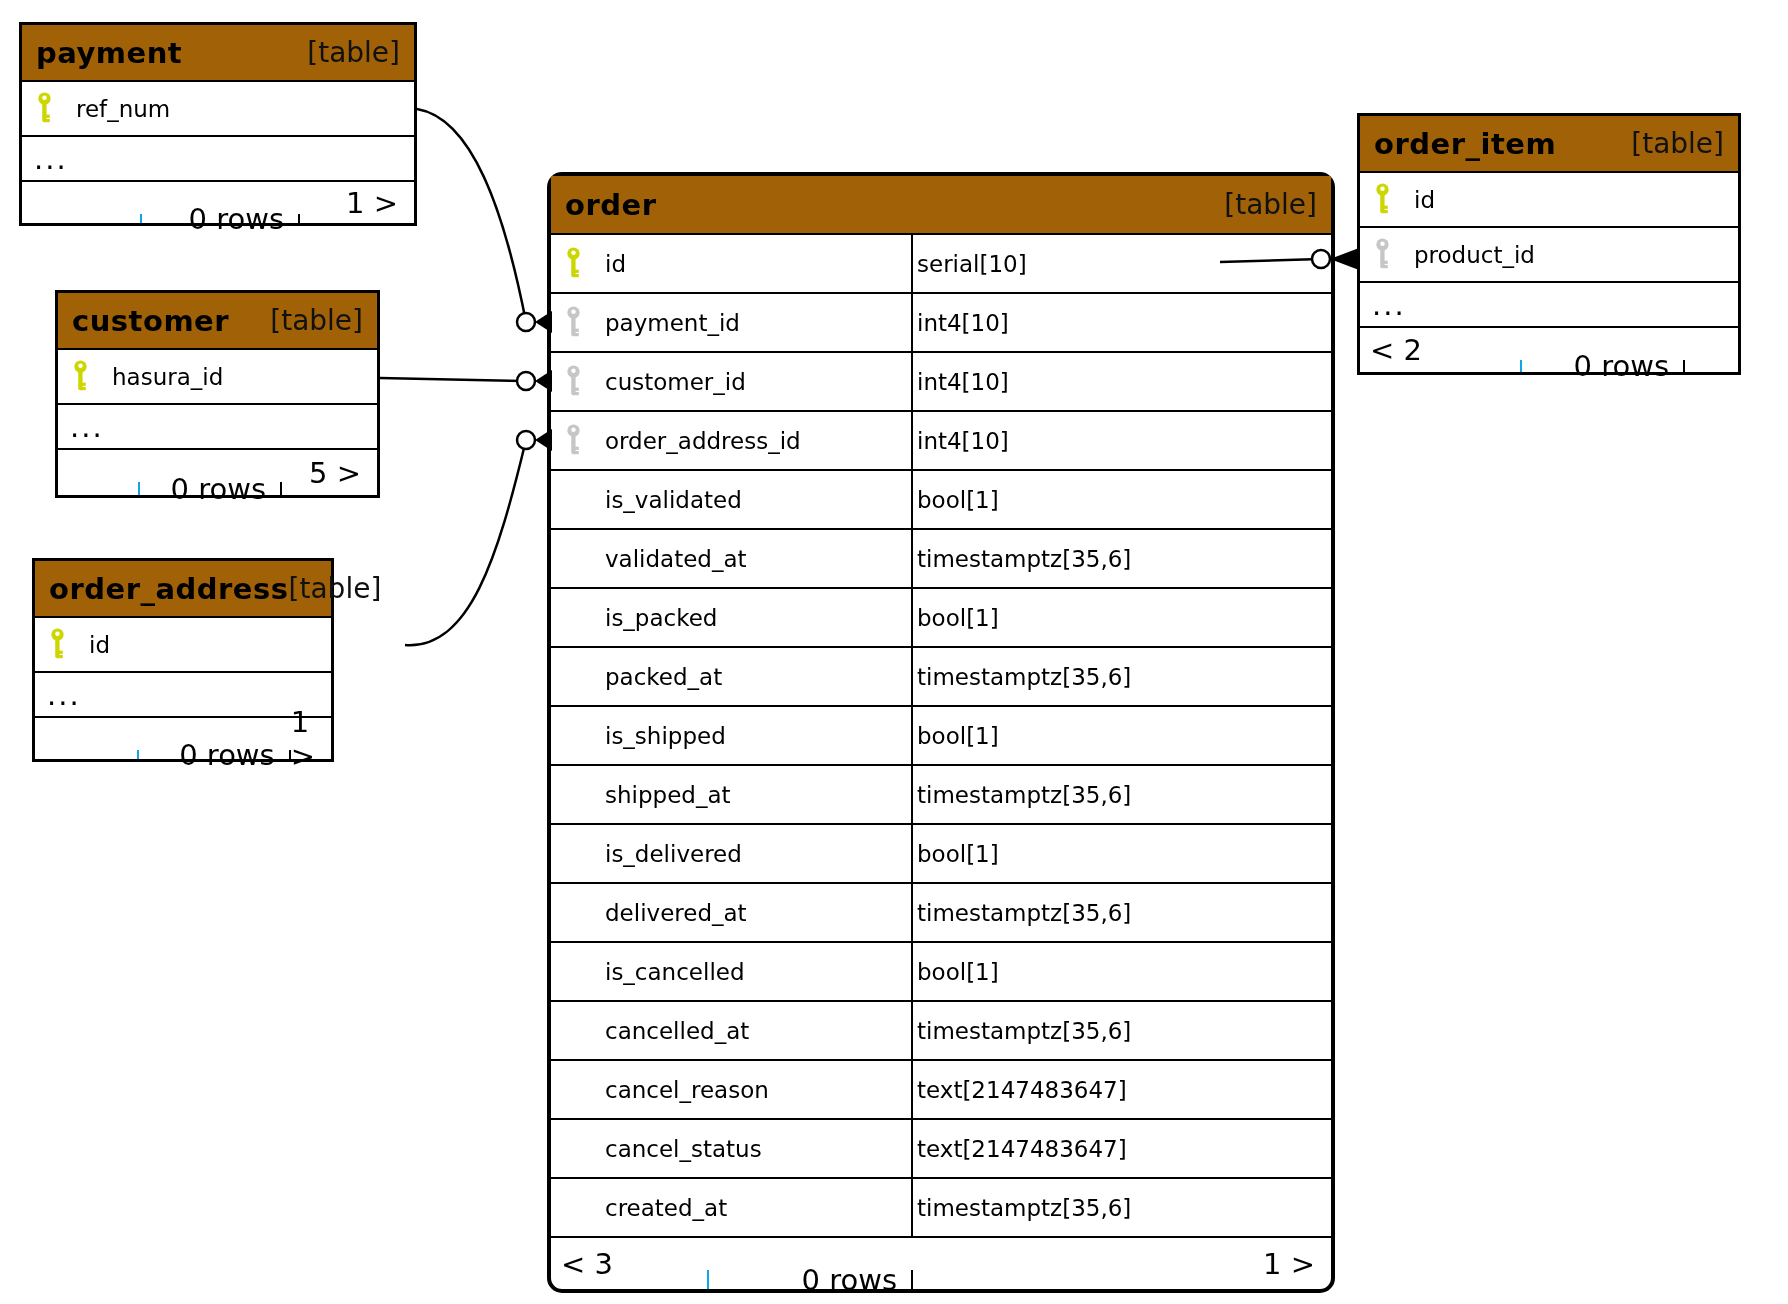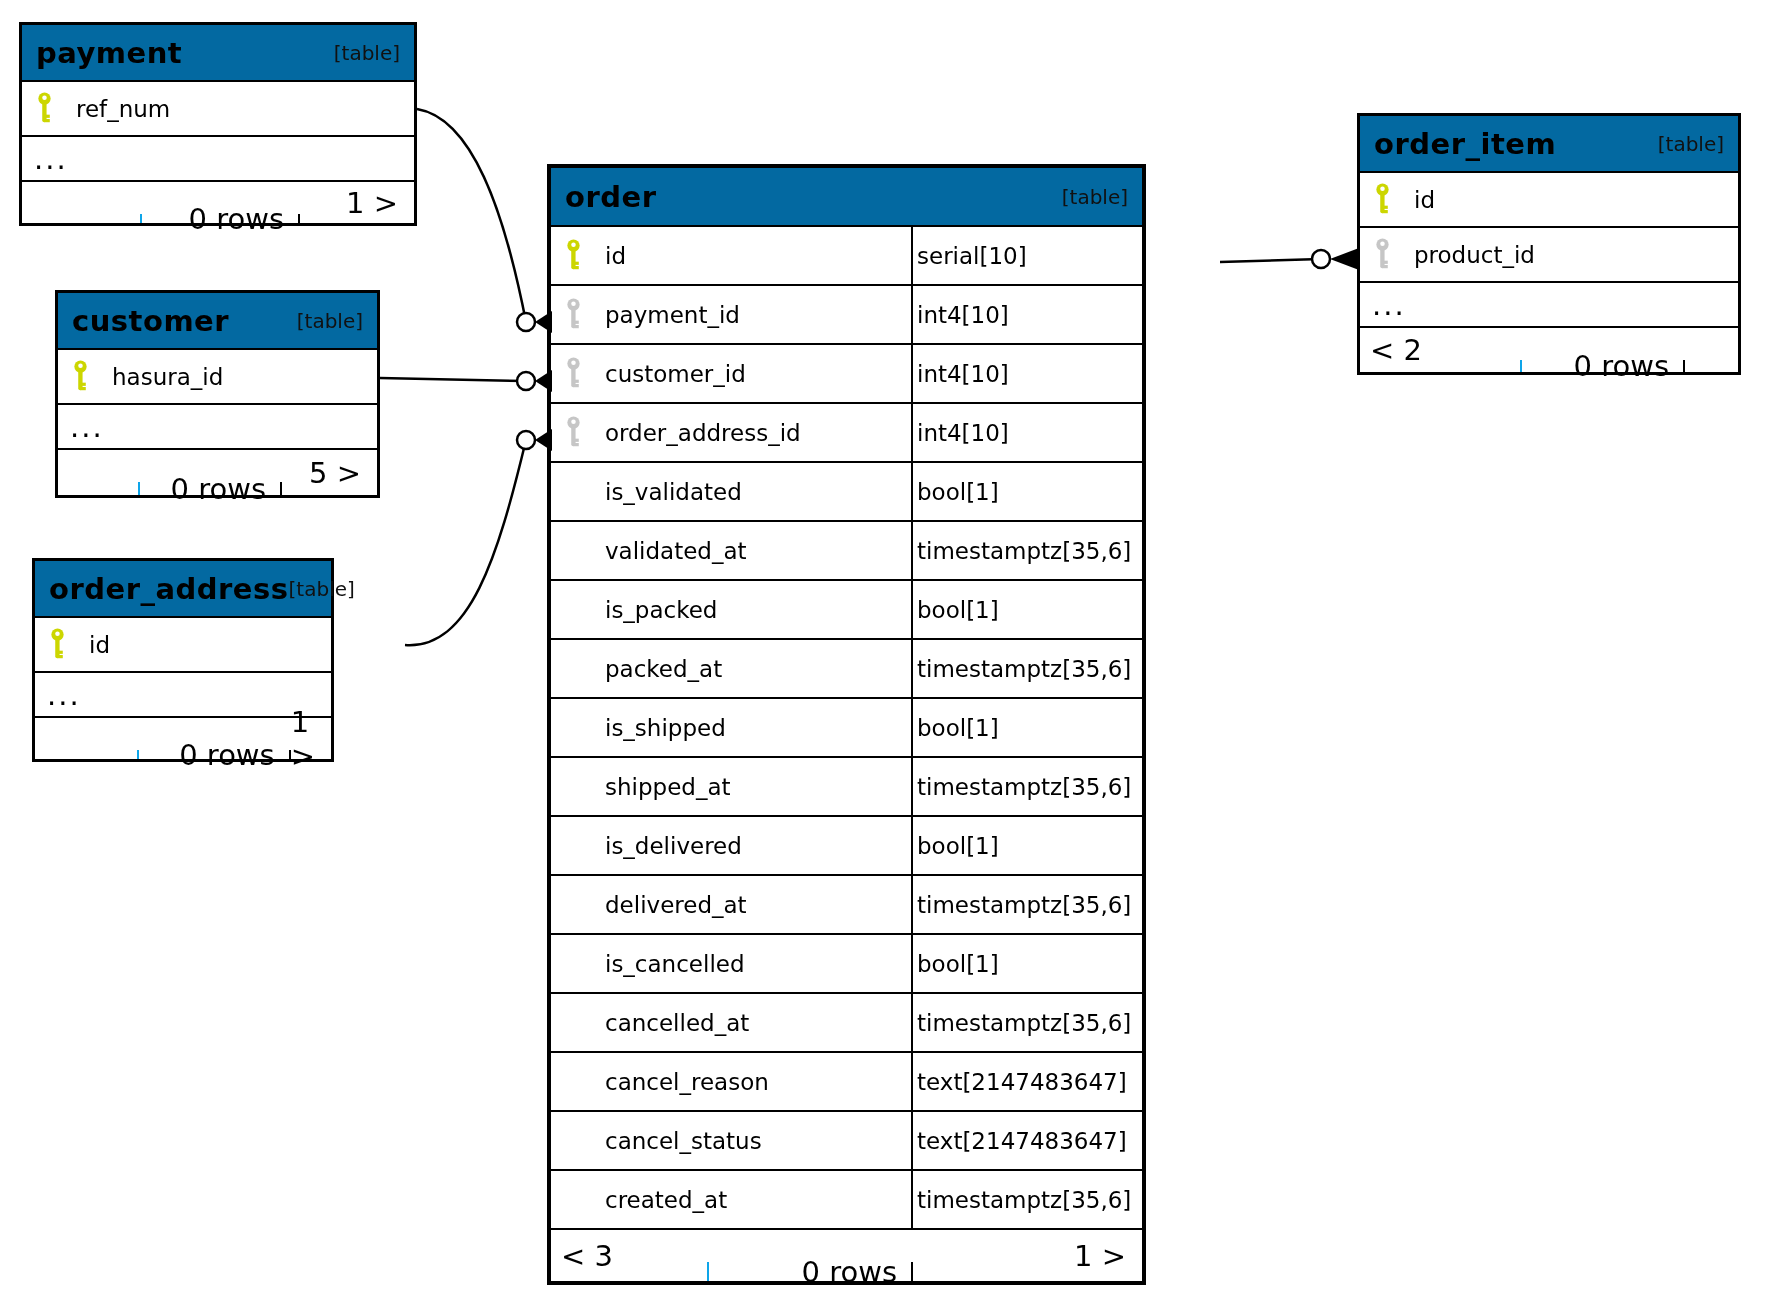--- a/index.html
+++ b/index.html
@@ -8,25 +8,25 @@
     position:relative; width:1788px; height:1304px; background:#ffffff;
     font-family:"DejaVu Sans","Liberation Sans",sans-serif; color:#000;
     overflow:hidden;
   }
   .db-table {
     position:absolute; background:#fff; border:3px solid #000;
   }
   .t-order { border-width:4px; }
   .hdr {
     height:55px; display:flex; justify-content:space-between; align-items:center;
-    background:#0369a1; padding:0 14px; font-size:29px;
+    background:#a16207; padding:0 14px; font-size:29px;
   }
   .t-order .hdr { height:57px; }
   .tname { font-weight:bold; letter-spacing:0.5px; }
-  .badge { font-weight:normal; font-size:20px; color:#111;text-align:center; }
+  .badge { font-weight:normal; font-size:28px; color:#111;text-align:center; }
   .row {
     height:55px; display:flex; align-items:stretch;
     border-top:2px solid #000; font-size:23px; background:#fff;
   }
   .t-order .row { height:59px; }
   .cell-name { flex:1; display:flex; align-items:center; padding-left:10px; }
   .t-order .cell-name { flex:none; width:362px; border-right:2px solid #000; }
   .cell-type { flex:1; display:flex; align-items:center; padding-left:4px; }
   .kslot { width:44px; flex:none; display:flex; align-items:center; justify-content:flex-start; padding-left:4px; }
   .dots {
@@ -42,21 +42,21 @@
   .fc-m { justify-content:flex-end; padding-right:14px; border-left:2px solid #0ea5e9; border-right:2px solid #000;margin-top:32px; }
   .fc-r { flex:1; justify-content:flex-end; padding-right:16px; }
   .t-payment .fc-l { width:118px; } .t-payment .fc-m { width:160px; }
   .t-customer .fc-l { width:80px; } .t-customer .fc-m { width:144px; }
   .t-order_address .fc-l { width:103px; } .t-order_address .fc-m { width:155px; }
   .t-order .fc-l { width:156px; } .t-order .fc-m { width:206px; }
   .t-order_item .fc-l { width:160px; } .t-order_item .fc-m { width:165px; }
   .t-payment { left:19px; top:22px; width:398px; }
   .t-customer { left:55px; top:290px; width:325px; }
   .t-order_address { left:32px; top:558px; width:302px; }
-  .t-order { left:547px; top:164px; width:599px; }
+  .t-order { left:547px; top:172px; width:788px;border-radius:15px; }
   .t-order_item { left:1357px; top:113px; width:384px; }
   .rel-layer { position:absolute; left:0; top:0; z-index:10; pointer-events:none; }
   .rel { fill:none; stroke:#000; stroke-width:2.5; }
   .relc { fill:#fff; stroke:#000; stroke-width:2.5; }
   .relt { fill:#000; stroke:none; }
 </style>
 </head>
 <body>
 
 <div class="canvas">

